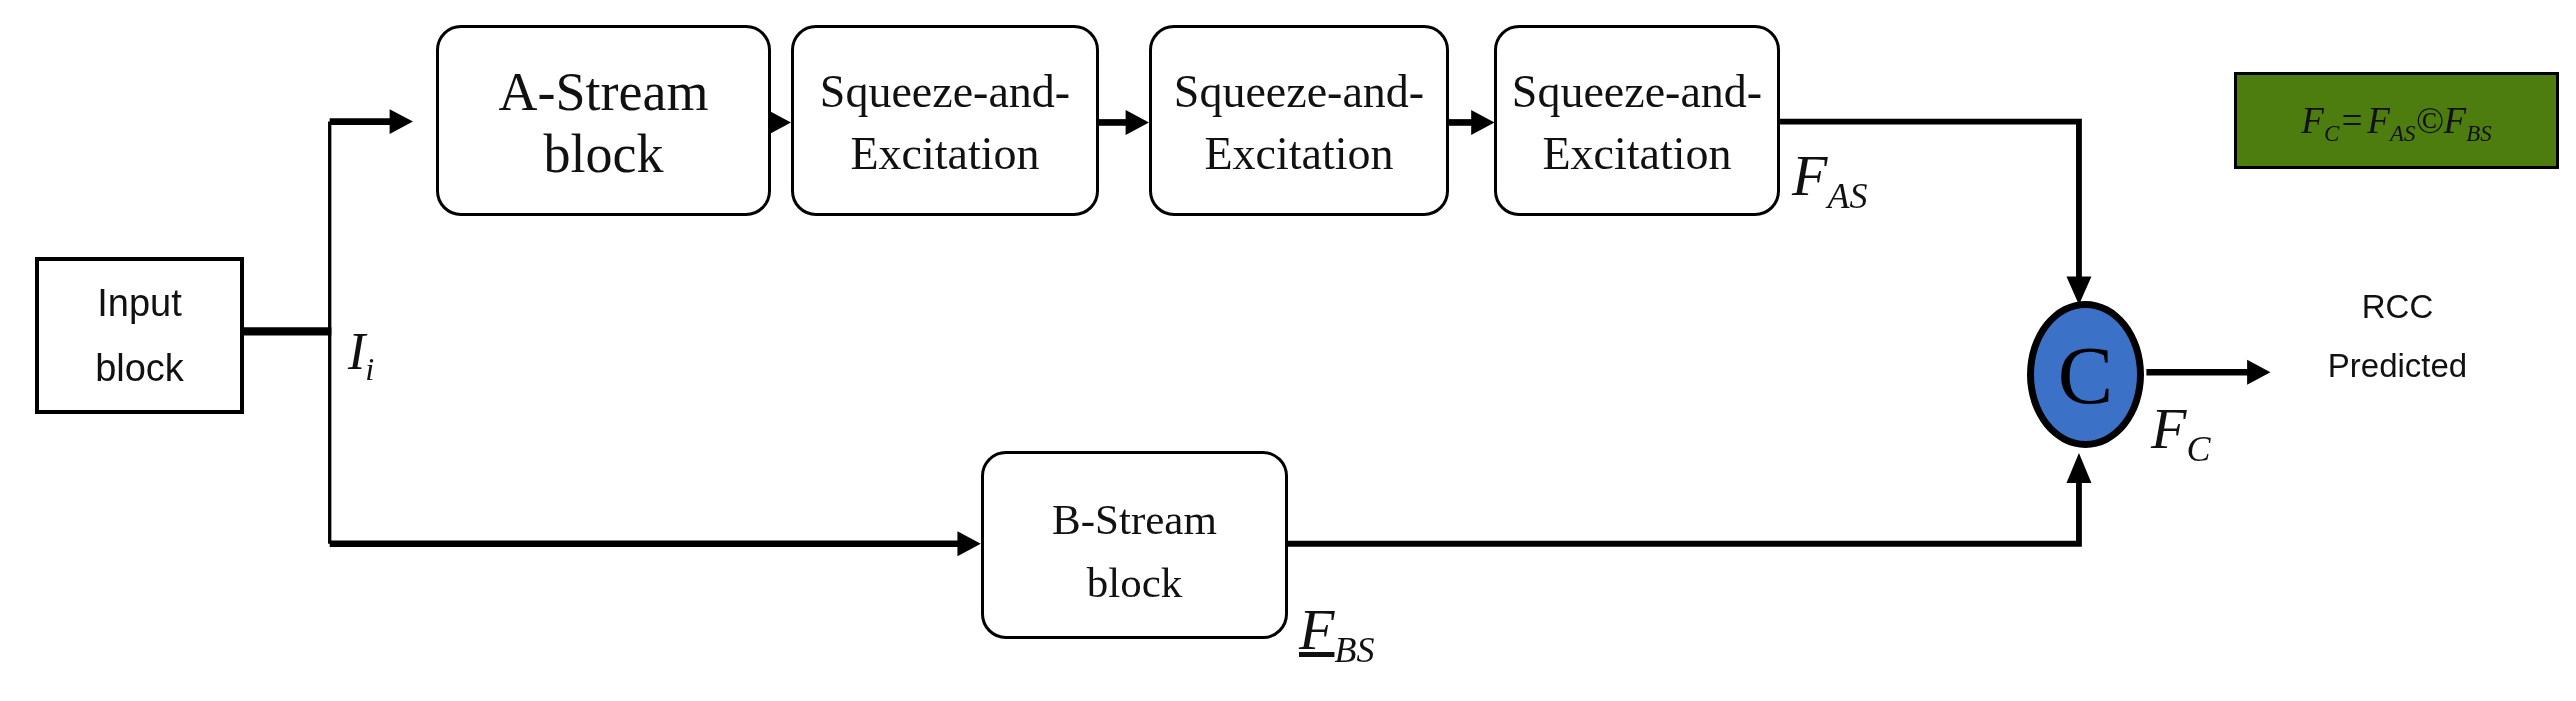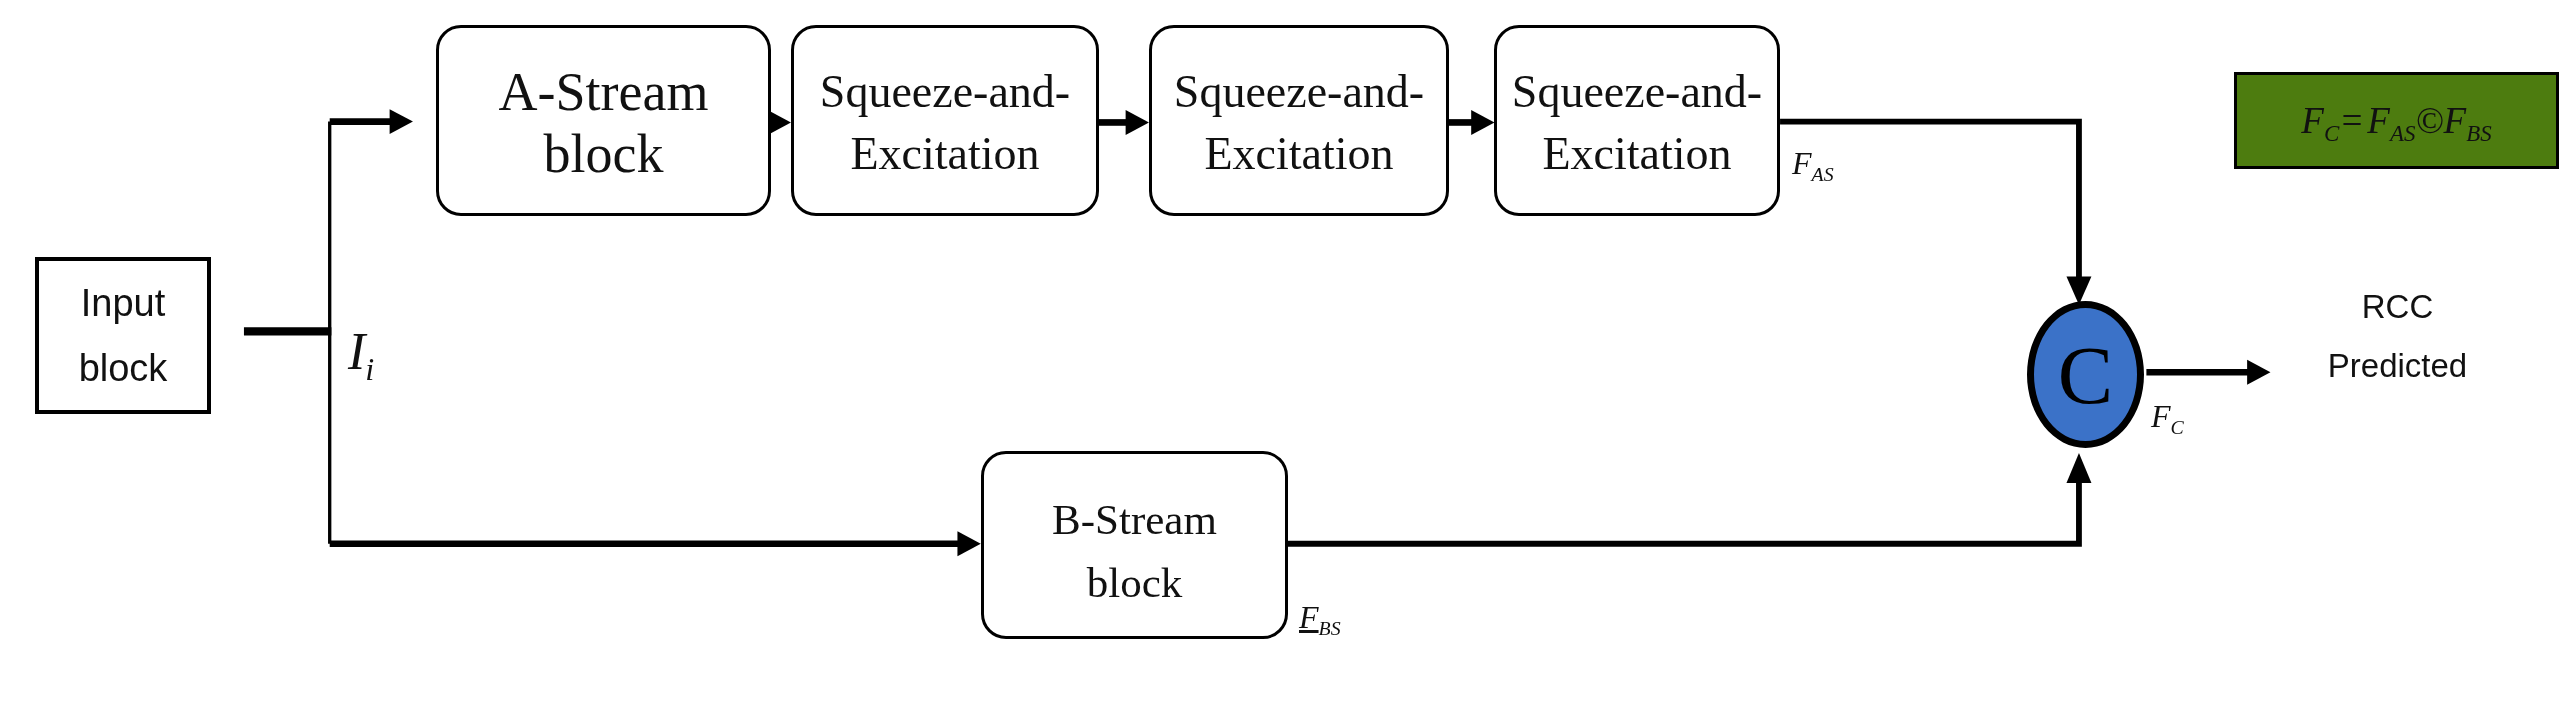--- a/index.html
+++ b/index.html
@@ -17,21 +17,21 @@
     background:#ffffff;
     border:3.3px solid #000;
     box-sizing:border-box;
     display:flex;flex-direction:column;align-items:center;
     text-align:center;
   }
   .rounded{border-radius:25px;}
   .topblock{top:25px;height:191px;padding-top:33px;justify-content:flex-start;
     font-size:46px;line-height:62px;}
   #input-block{
-    left:35px;top:257px;width:176px;height:157px;border-width:4.2px;
+    left:35px;top:257px;width:209px;height:157px;border-width:4.2px;
     font-family:"Liberation Sans", sans-serif;
     font-size:38px;line-height:65px;justify-content:center;
   }
   #a-stream-block{left:412px;width:335px;font-size:54px;margin-left:24px;}
   #se-block-1{left:791px;width:308px;}
   #se-block-2{left:1149px;width:300px;}
   #se-block-3{left:1494px;width:286px;}
   #b-stream-block{
     left:981px;top:451px;width:307px;height:188px;
     font-size:43px;line-height:63px;justify-content:center;padding-top:12px;
@@ -49,21 +49,21 @@
     display:flex;align-items:center;justify-content:center;
     font-style:italic;font-size:37px;
     white-space:nowrap;
   }
   #output-label{
     position:absolute;left:2281px;top:277px;width:233px;
     font-family:"Liberation Sans", sans-serif;
     font-size:33px;line-height:59px;text-align:center;
   }
   .mathlabel{
-    position:absolute;font-style:italic;font-size:32px;line-height:1;
+    position:absolute;font-style:italic;font-size:58px;line-height:1;
     white-space:nowrap;
   }
   #label-ii{left:348px;top:326px;font-size:52px;}
   #label-fas{left:1792px;top:147px;}
   #label-fbs{left:1299px;top:601px;text-decoration:underline;}
   #label-fc{left:2151px;top:400px;}
   sub{font-size:0.62em;line-height:0;vertical-align:-0.35em;}
 </style>
 </head>
 <body>

